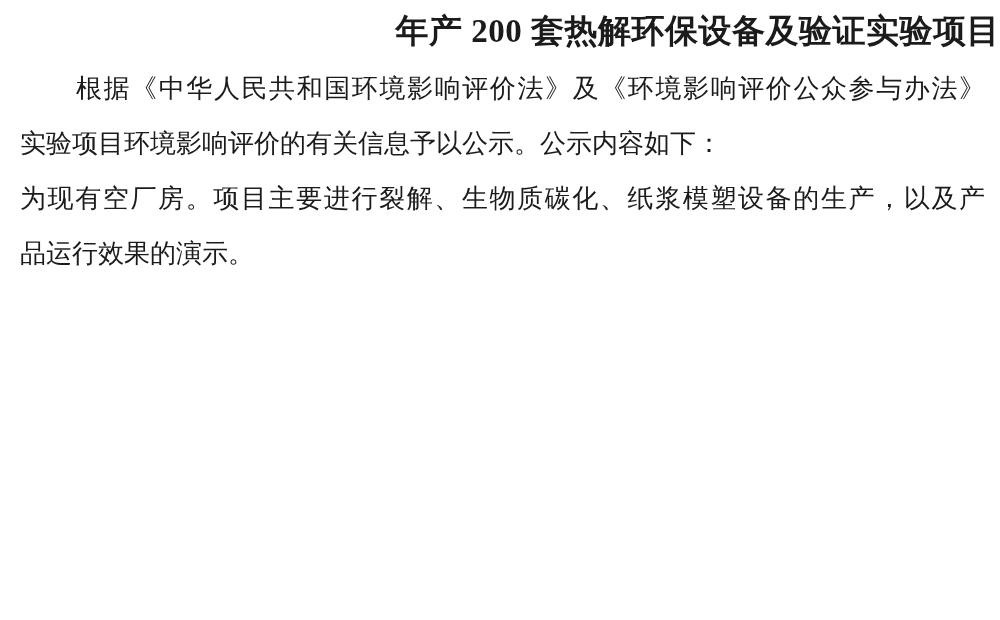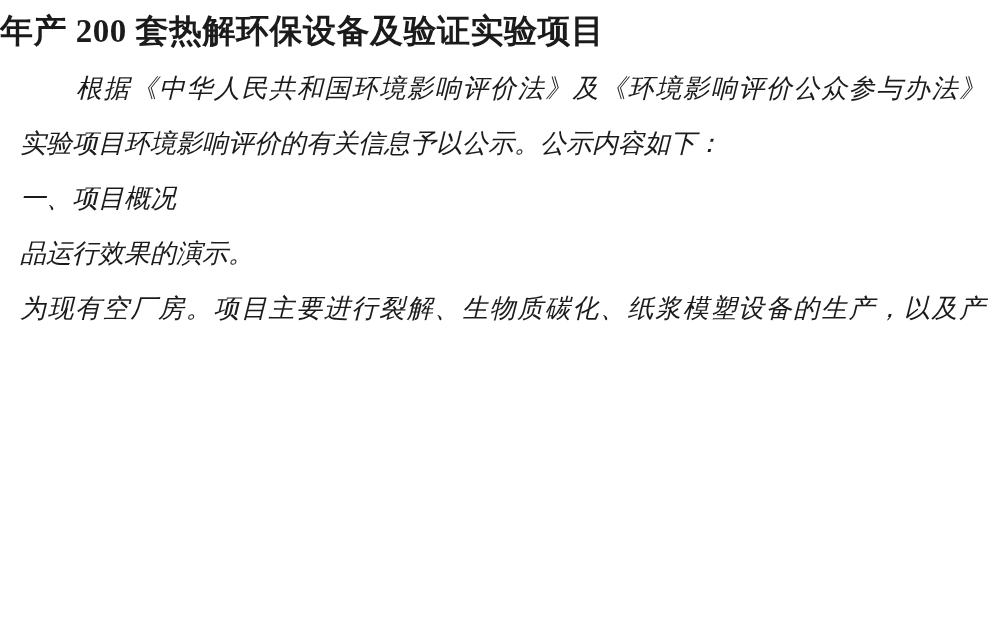--- a/index.html
+++ b/index.html
@@ -14,26 +14,26 @@
     font-family: "Liberation Serif", "DejaVu Serif", serif;
     box-sizing: border-box;
     overflow: hidden;
   }
 
   .title-block { padding-top: 2px; }
 
   .title-line {
     font-size: 33px;
     font-weight: 700;
-    text-align: left;
+    text-align: right;
     line-height: 59px;
     letter-spacing: 0.5px;
   }
 
-  .body-block { padding: 0 15px 0 20px; font-style: italic; }
+  .body-block { padding: 0 15px 0 20px; }
 
   .bline {
     font-size: 26px;
     line-height: 55px;
     text-align: justify;
     text-align-last: justify;
   }
 
   .bline.lastline { text-align-last: left; }
 
@@ -50,22 +50,21 @@
     <div class="title-line">年产 200 套热解环保设备及验证实验项目</div>
   </div>
 
   <div class="body-block">
 
     <div>
       <div class="bline indent">根据《中华人民共和国环境影响评价法》及《环境影响评价公众参与办法》</div>
       <div class="bline lastline">实验项目环境影响评价的有关信息予以公示。公示内容如下：</div>
     </div>
 
-    <div class="bline heading">一、项目概况</div>
 
     <div>
+      <div class="bline">为现有空厂房。项目主要进行裂解、生物质碳化、纸浆模塑设备的生产，以及产</div>
       <div class="bline lastline">品运行效果的演示。</div>
-      <div class="bline">为现有空厂房。项目主要进行裂解、生物质碳化、纸浆模塑设备的生产，以及产</div>
     </div>
 
   </div>
 
 </div>
 
 </body></html>

